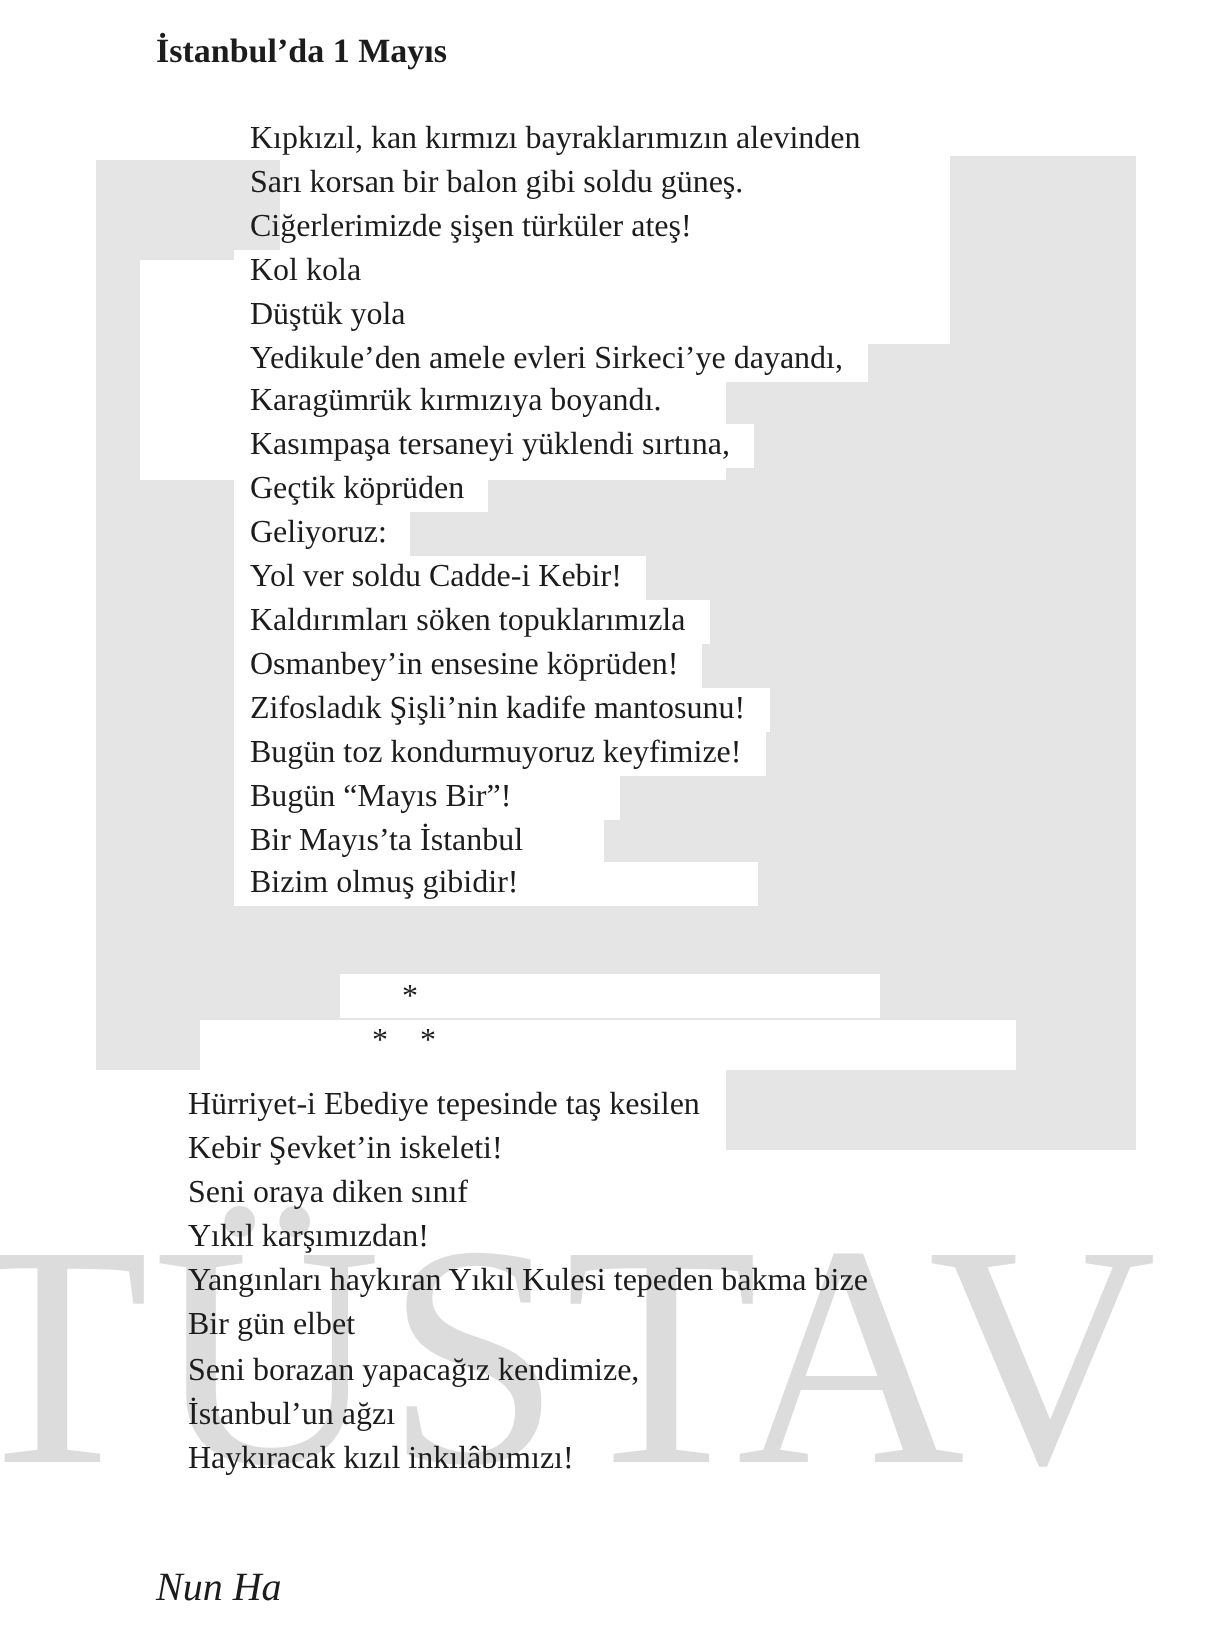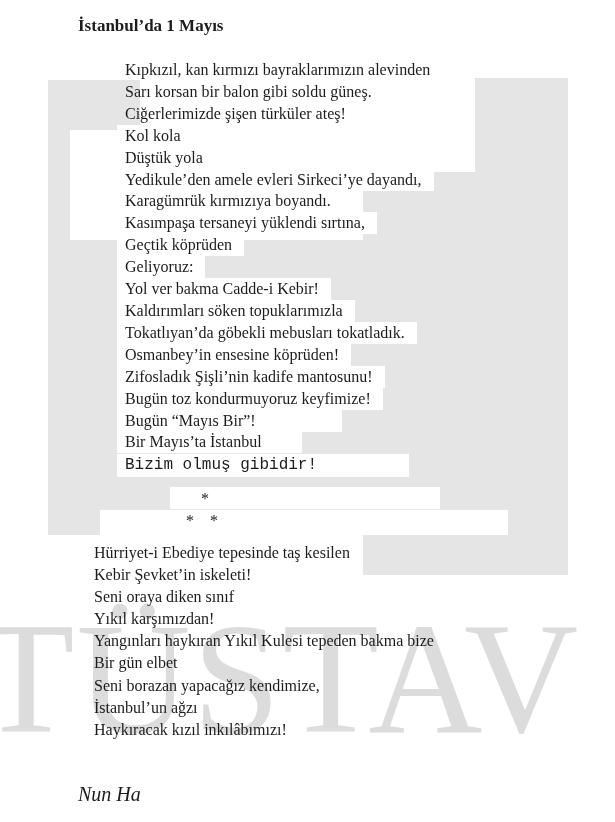--- a/index.html
+++ b/index.html
@@ -35,22 +35,22 @@
   }
   .stanza{position:absolute;z-index:2;font-size:16px;white-space:nowrap;}
   .stanza-1{left:70px;top:59px;line-height:21.9px;}
   .stanza-2{left:94px;top:542px;line-height:22.1px;}
   .stanza-1 .line span{
     background:#ffffff;
     padding:2px 12px 3px 8px;
     margin-left:47px;
   }
   .stanza-1 .line.nobg span{background:transparent;padding-left:8px;}
-  .stanza-1 .line.pad-xl span{padding-right:92px;font-family:Liberation Mono, monospace;}
-  .stanza-1 .line.pad-l span{padding-right:86px;}
+  .stanza-1 .line.pad-xl span{padding-right:120px;}
+  .stanza-1 .line.pad-l span{padding-right:54px;}
   .stanza-1 .line.pad-m span{padding-right:40px;}
   .stars{
     position:absolute;left:140px;width:130px;z-index:2;
     text-align:center;font-size:16px;
   }
   .stars-1{top:490px;}
   .stars-2{top:512px;letter-spacing:6px;}
   .signature{
     position:absolute;left:78px;top:783px;z-index:2;
     font-size:20px;font-style:italic;white-space:nowrap;
@@ -77,23 +77,22 @@
     <div class="line nobg"><span>Kıpkızıl, kan kırmızı bayraklarımızın alevinden</span></div>
     <div class="line nobg"><span>Sarı korsan bir balon gibi soldu güneş.</span></div>
     <div class="line nobg"><span>Ciğerlerimizde şişen türküler ateş!</span></div>
     <div class="line"><span>Kol kola</span></div>
     <div class="line"><span>Düştük yola</span></div>
     <div class="line"><span>Yedikule’den amele evleri Sirkeci’ye dayandı,</span></div>
     <div class="line"><span>Karagümrük kırmızıya boyandı.</span></div>
     <div class="line"><span>Kasımpaşa tersaneyi yüklendi sırtına,</span></div>
     <div class="line"><span>Geçtik köprüden</span></div>
     <div class="line"><span>Geliyoruz:</span></div>
-    <div class="line"><span>Yol ver bakma Cadde-i Kebir!</span></div>
+    <div class="line"><span>Yol ver soldu Cadde-i Kebir!</span></div>
     <div class="line"><span>Kaldırımları söken topuklarımızla</span></div>
-    <div class="line"><span>Tokatlıyan’da göbekli mebusları tokatladık.</span></div>
     <div class="line"><span>Osmanbey’in ensesine köprüden!</span></div>
     <div class="line"><span>Zifosladık Şişli’nin kadife mantosunu!</span></div>
     <div class="line"><span>Bugün toz kondurmuyoruz keyfimize!</span></div>
     <div class="line pad-l"><span>Bugün “Mayıs Bir”!</span></div>
     <div class="line pad-m"><span>Bir Mayıs’ta İstanbul</span></div>
     <div class="line pad-xl"><span>Bizim olmuş gibidir!</span></div>
   </div>
 
   <div class="stars stars-1">*</div>
   <div class="stars stars-2">* *</div>

